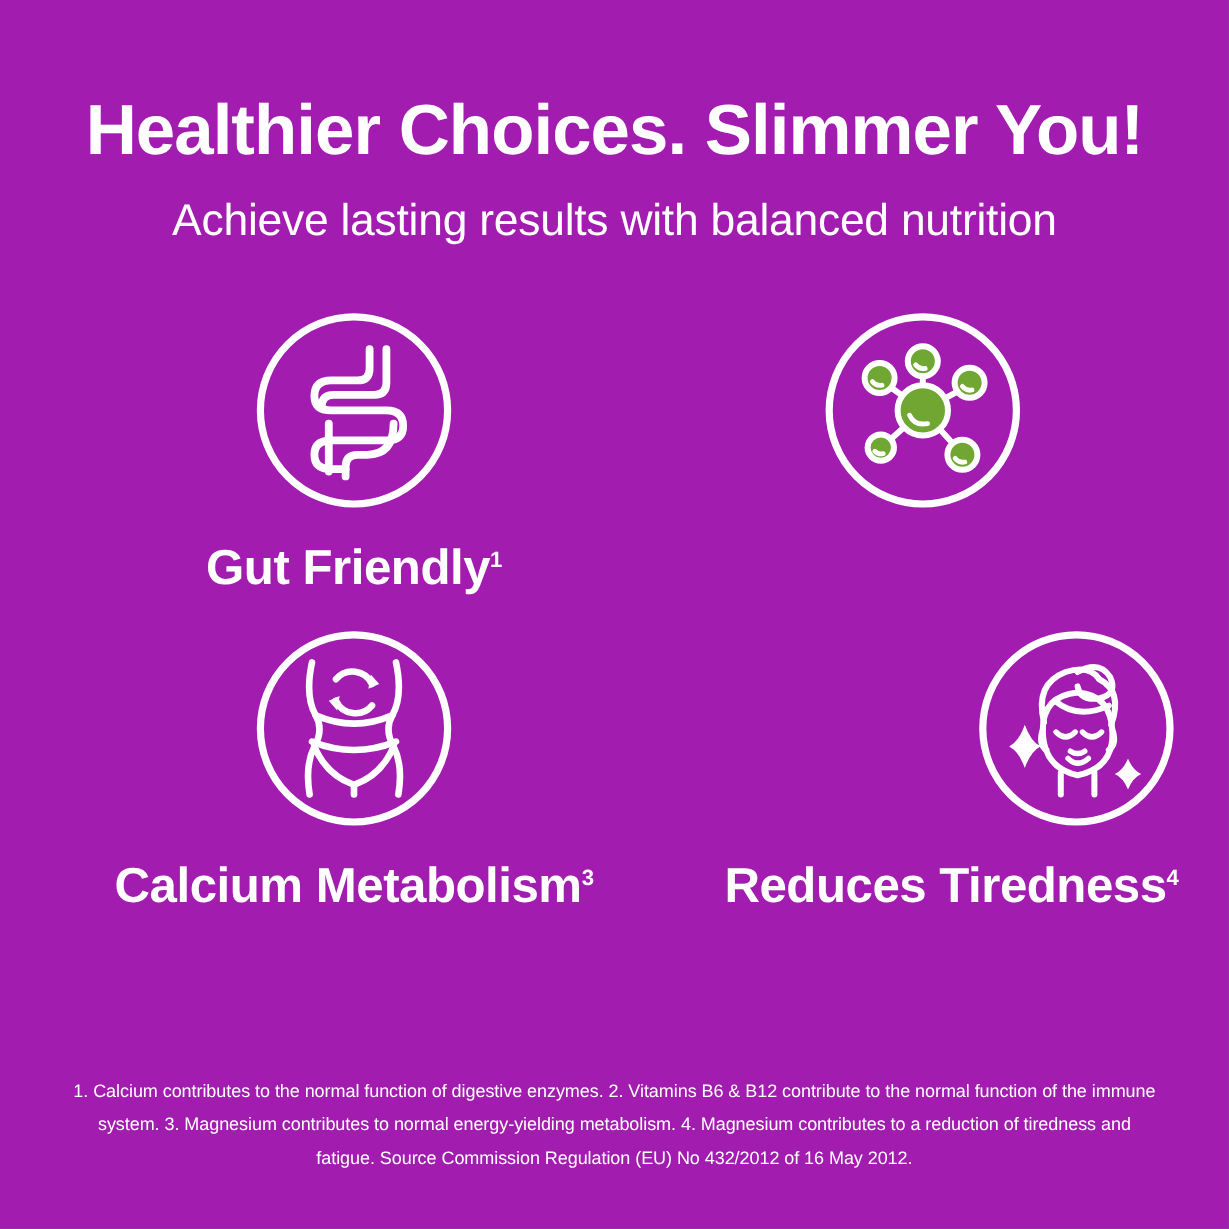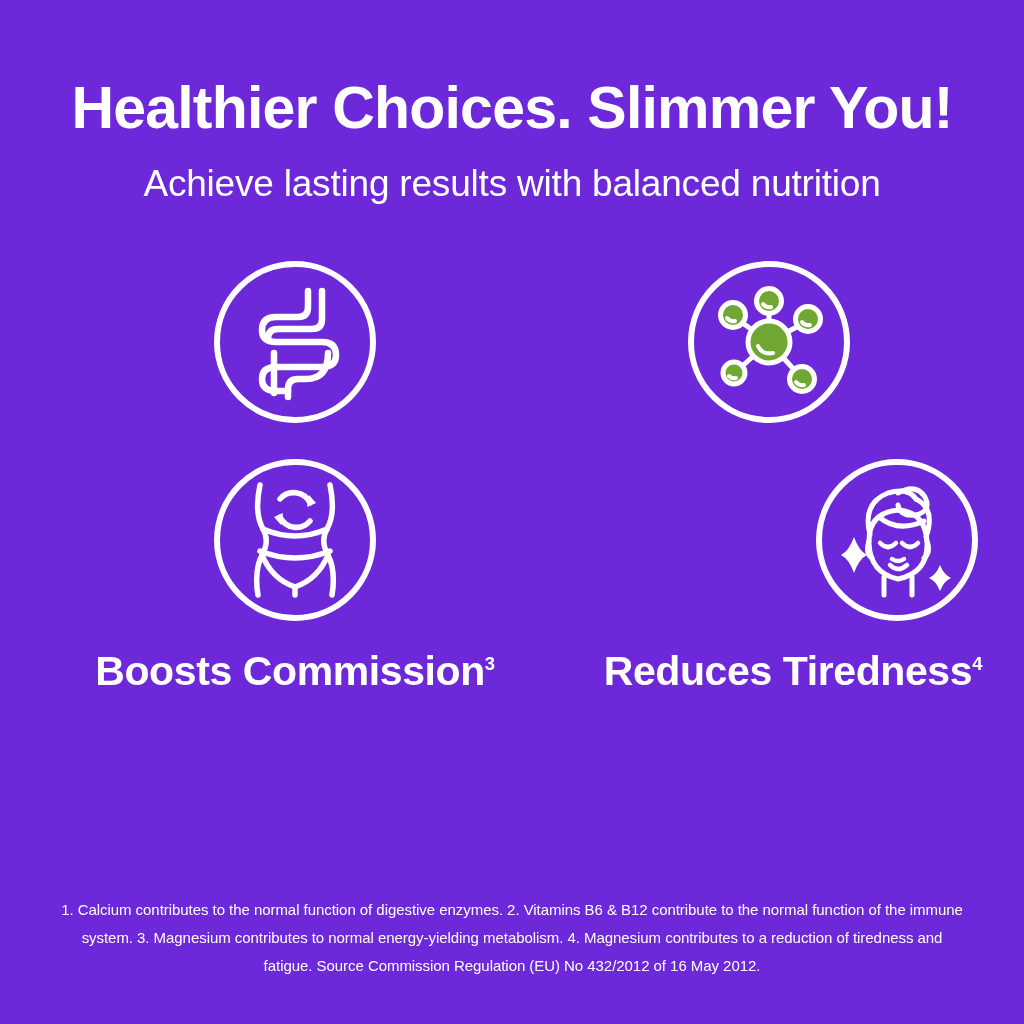--- a/index.html
+++ b/index.html
@@ -104,39 +104,40 @@
     font-size: 15px;
     font-weight: 400;
     line-height: 1.85;
     text-align: center;
     letter-spacing: -0.05px;
   }
 </style>
 </head>
 <body style="background: rgb(112, 167, 50);">
 
-<div class="poster" style="background: #6d28d9;">
+<div class="poster" style="background: #a21caf;">
 
   <h1 class="headline">Healthier Choices. Slimmer You!</h1>
   <p class="subhead">Achieve lasting results with balanced nutrition</p>
 
   <div class="grid">
 
     <div class="cell cell-gut">
       <svg class="icon-ring" viewBox="0 0 170 170">
         <circle cx="85" cy="85" r="78" fill="none" stroke="#ffffff" stroke-width="6"></circle>
         <g fill="none" stroke="#ffffff" stroke-width="6.5" stroke-linecap="round" stroke-linejoin="round">
           <path d="M98 34 L98 50 Q98 60 88 60 L66 60 Q52 60 52 73 Q52 85 66 85
                    L112 85 Q126 85 126 98 Q126 110 112 110
                    L66 110 Q52 110 52 122 Q52 134 66 134 L78 134"></path>
           <path d="M112 34 L112 62 Q112 72 102 72 L68 72 Q58 72 58 82"></path>
           <path d="M118 96 Q118 122 96 122 L88 122 Q78 122 78 132 L78 140"></path>
           <path d="M64 96 L64 136"></path>
         </g>
       </svg>
+      <p class="benefit-label"><span>Gut Friendly</span><sup>1</sup></p>
     </div>
 
     <div class="cell cell-immunity">
       <svg class="icon-ring" viewBox="0 0 170 170">
         <circle cx="85" cy="85" r="78" fill="none" stroke="#ffffff" stroke-width="6"></circle>
         <g stroke="#ffffff" stroke-width="5" fill="none" stroke-linecap="round">
           <line x1="85" y1="85" x2="85" y2="49"></line>
           <line x1="85" y1="85" x2="53" y2="62"></line>
           <line x1="85" y1="85" x2="120" y2="66"></line>
           <line x1="85" y1="85" x2="55" y2="112"></line>
@@ -174,21 +175,21 @@
         </g>
         <g fill="none" stroke="#ffffff" stroke-width="5.5" stroke-linecap="round">
           <path d="M100 48 A18 18 0 0 0 70 44"></path>
           <path d="M70 62 A18 18 0 0 0 100 66"></path>
         </g>
         <g fill="#ffffff">
           <path d="M99 40 L106 48 L97 52 Z"></path>
           <path d="M71 70 L64 62 L73 58 Z"></path>
         </g>
       </svg>
-      <p class="benefit-label"><span>Boosts Commission</span><sup>3</sup></p>
+      <p class="benefit-label"><span>Calcium Metabolism</span><sup>3</sup></p>
     </div>
 
     <div class="cell cell-tiredness">
       <svg class="icon-ring" viewBox="0 0 170 170">
         <circle cx="85" cy="85" r="78" fill="none" stroke="#ffffff" stroke-width="6"></circle>
         <g fill="none" stroke="#ffffff" stroke-width="5" stroke-linecap="round" stroke-linejoin="round">
           <path d="M72 140 L72 122"></path>
           <path d="M100 140 L100 122"></path>
           <path d="M57 86 Q53 98 60 103"></path>
           <path d="M115 86 Q119 98 112 103"></path>

